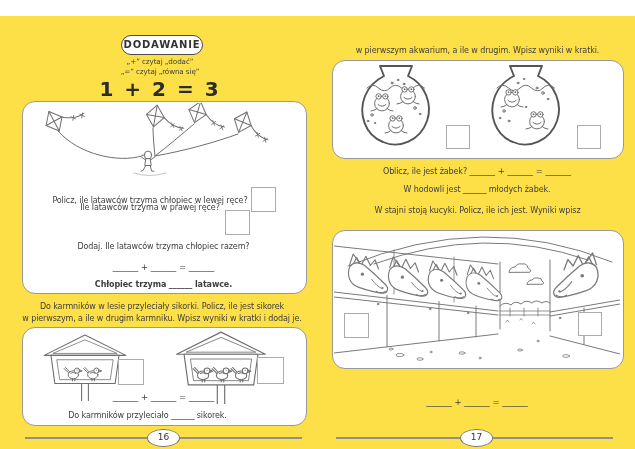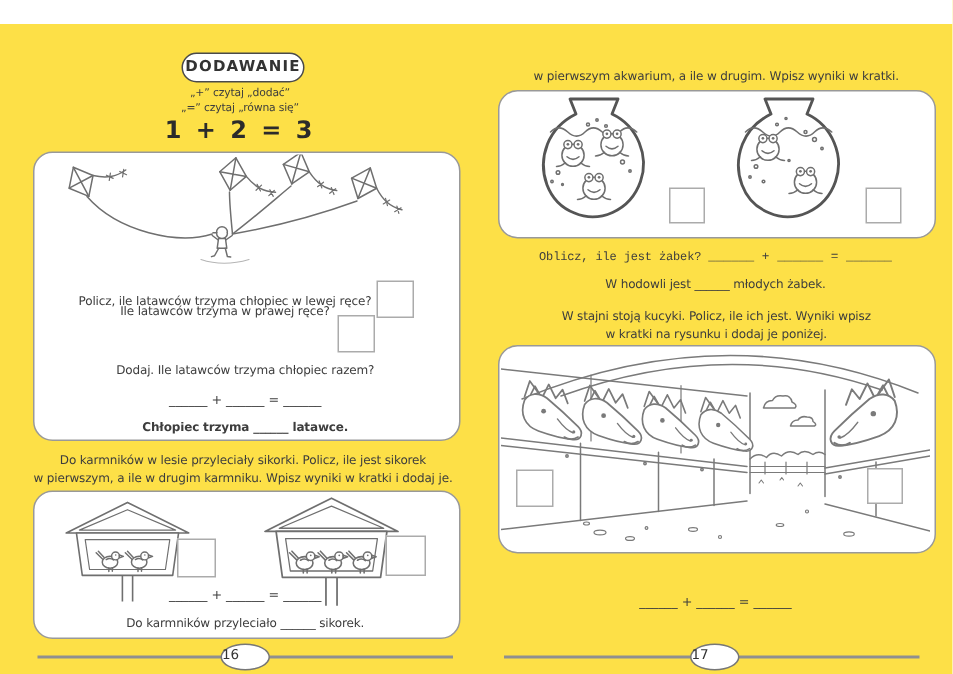--- a/index.html
+++ b/index.html
@@ -5,24 +5,24 @@
   html,body{margin:0;padding:0;background:#fff;}
   .canvas{position:relative;width:635px;height:443px;background:#fde047;overflow:hidden;
           font-family:"DejaVu Sans",sans-serif;color:#3d3d3d;margin-top:16px;}
   .abs{position:absolute;}
   .txt{position:absolute;text-align:center;font-size:8px;line-height:12px;letter-spacing:-0.1px;color:#3d3d3d;}
   .blankline{font-size:8.5px;letter-spacing:0;}
   .panel{position:absolute;border:1.4px solid #999;border-radius:13px;background:#fff;}
   .box{position:absolute;border:1.4px solid #ababab;background:#fff;}
   .badge{position:absolute;border:1.5px solid #4a4a4a;border-radius:10px;background:#fff;
          font-size:10px;font-weight:bold;letter-spacing:0.8px;text-align:center;color:#333;}
-  .bigeq{position:absolute;text-align:center;font-size:16px;font-weight:bold;letter-spacing:2px;color:#2b2b2b;}
+  .bigeq{position:absolute;text-align:center;font-size:20px;font-weight:bold;letter-spacing:2px;color:#2b2b2b;}
   .rule{position:absolute;height:1.5px;background:#8f8f8f;}
   .oval{position:absolute;border:1.3px solid #777;border-radius:50%;background:#fff;
-        text-align:left;font-size:9px;line-height:15px;color:#333;z-index:2;}
+        text-align:center;font-size:9px;line-height:15px;color:#333;z-index:2;}
   .scanband{position:absolute;left:0;right:0;top:437px;height:12px;
             background:linear-gradient(to bottom,#f4f4f4,#e2e2e2);}
   svg.ill{position:absolute;display:block;}
 </style>
 </head>
 <body>
 
 <div class="canvas">
 
   <svg width="0" height="0" style="position:absolute" aria-hidden="true">
@@ -135,21 +135,21 @@
         <polygon points="17,27.5 75,27.5 72,48 20,48" stroke-width="0.8"></polygon>
         <path d="M42.5,52 V70 M49.5,52 V70"></path>
         <use href="#bird" transform="translate(29,43)"></use>
         <use href="#bird" transform="translate(47,43)"></use>
         <use href="#bird" transform="translate(65,43)"></use>
       </g>
     </svg>
     <div class="box" style="left:257px;top:341px;width:25px;height:25px;"></div>
 
     <div class="txt blankline" style="left:22px;top:375px;width:283px;">______ + ______ = ______</div>
-    <div class="txt" style="left:22px;top:394px;width:283px;">Do karmników przyleciało ______ sikorek.</div>
+    <div class="txt" style="left:6px;top:394px;width:283px;">Do karmników przyleciało ______ sikorek.</div>
 
     <div class="rule" style="left:25px;top:421px;width:277px;"></div>
     <div class="oval" style="left:147px;top:413px;width:31px;height:16px;">16</div>
   </div>
 
   <div class="abs" style="left:318px;top:0;width:317px;height:449px;">
 
     <div class="txt" style="left:12px;top:29px;width:295px;">w pierwszym akwarium, a ile w drugim. Wpisz wyniki w kratki.</div>
 
     <div class="panel" style="left:14px;top:44px;width:290px;height:97px;"></div>
@@ -189,28 +189,27 @@
             <circle cx="18" cy="55" r="0.8"></circle>
             <circle cx="27" cy="58" r="0.9"></circle>
           <circle cx="44" cy="44" r="0.7"></circle>
             <circle cx="36" cy="20" r="0.9"></circle>
             <circle cx="42" cy="16" r="0.7"></circle>
         </g>
       </g>
     </svg>
     <div class="box" style="left:259px;top:109px;width:22px;height:22px;"></div>
 
-    <div class="txt" style="left:14px;top:149px;width:290px;font-family:Liberation Mono, monospace;">
+    <div class="txt" style="left:14px;top:149px;width:290px;">
       <span>Oblicz, ile jest żabek?</span>
       <span class="blankline">______ + ______ = ______</span>
     </div>
     <div class="txt" style="left:14px;top:168px;width:290px;">W hodowli jest ______ młodych żabek.</div>
 
     <div class="txt" style="left:12px;top:189px;width:295px;">W stajni stoją kucyki. Policz, ile ich jest. Wyniki wpisz</div>
-    <div class="txt" style="left:12px;top:201px;width:295px;">w kratki na rysunku i dodaj je poniżej.</div>
 
     <div class="panel" style="left:14px;top:214px;width:290px;height:137px;"></div>
 
     <svg class="ill" style="left:16px;top:216px;" width="286" height="133" viewBox="0 0 286 133">
       <g stroke="#7a7a7a" stroke-width="1" fill="none" stroke-linecap="round" stroke-linejoin="round">
         <path d="M14,34 Q150,-22 278,30"></path>
         <path d="M40,32 Q150,-8 254,28"></path>
         <path d="M0,14 L164,32"></path>
         <path d="M60,18 V62 M120,25 V70" stroke-width="0.8"></path>
         <path d="M166,30 V97 M216,28 V99"></path>

